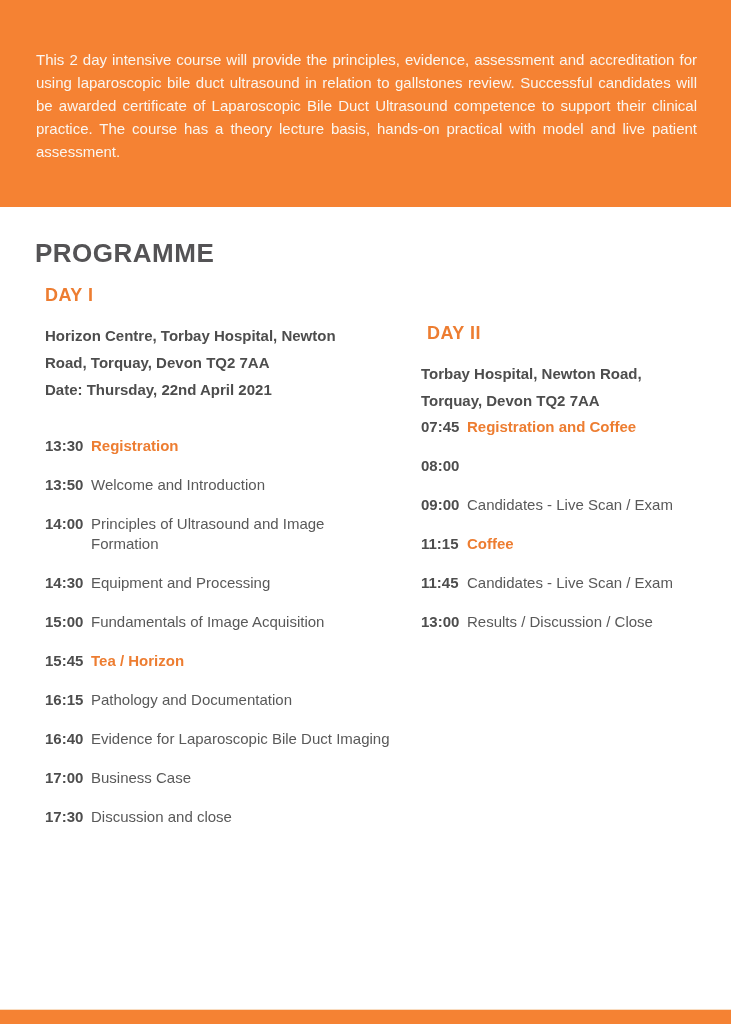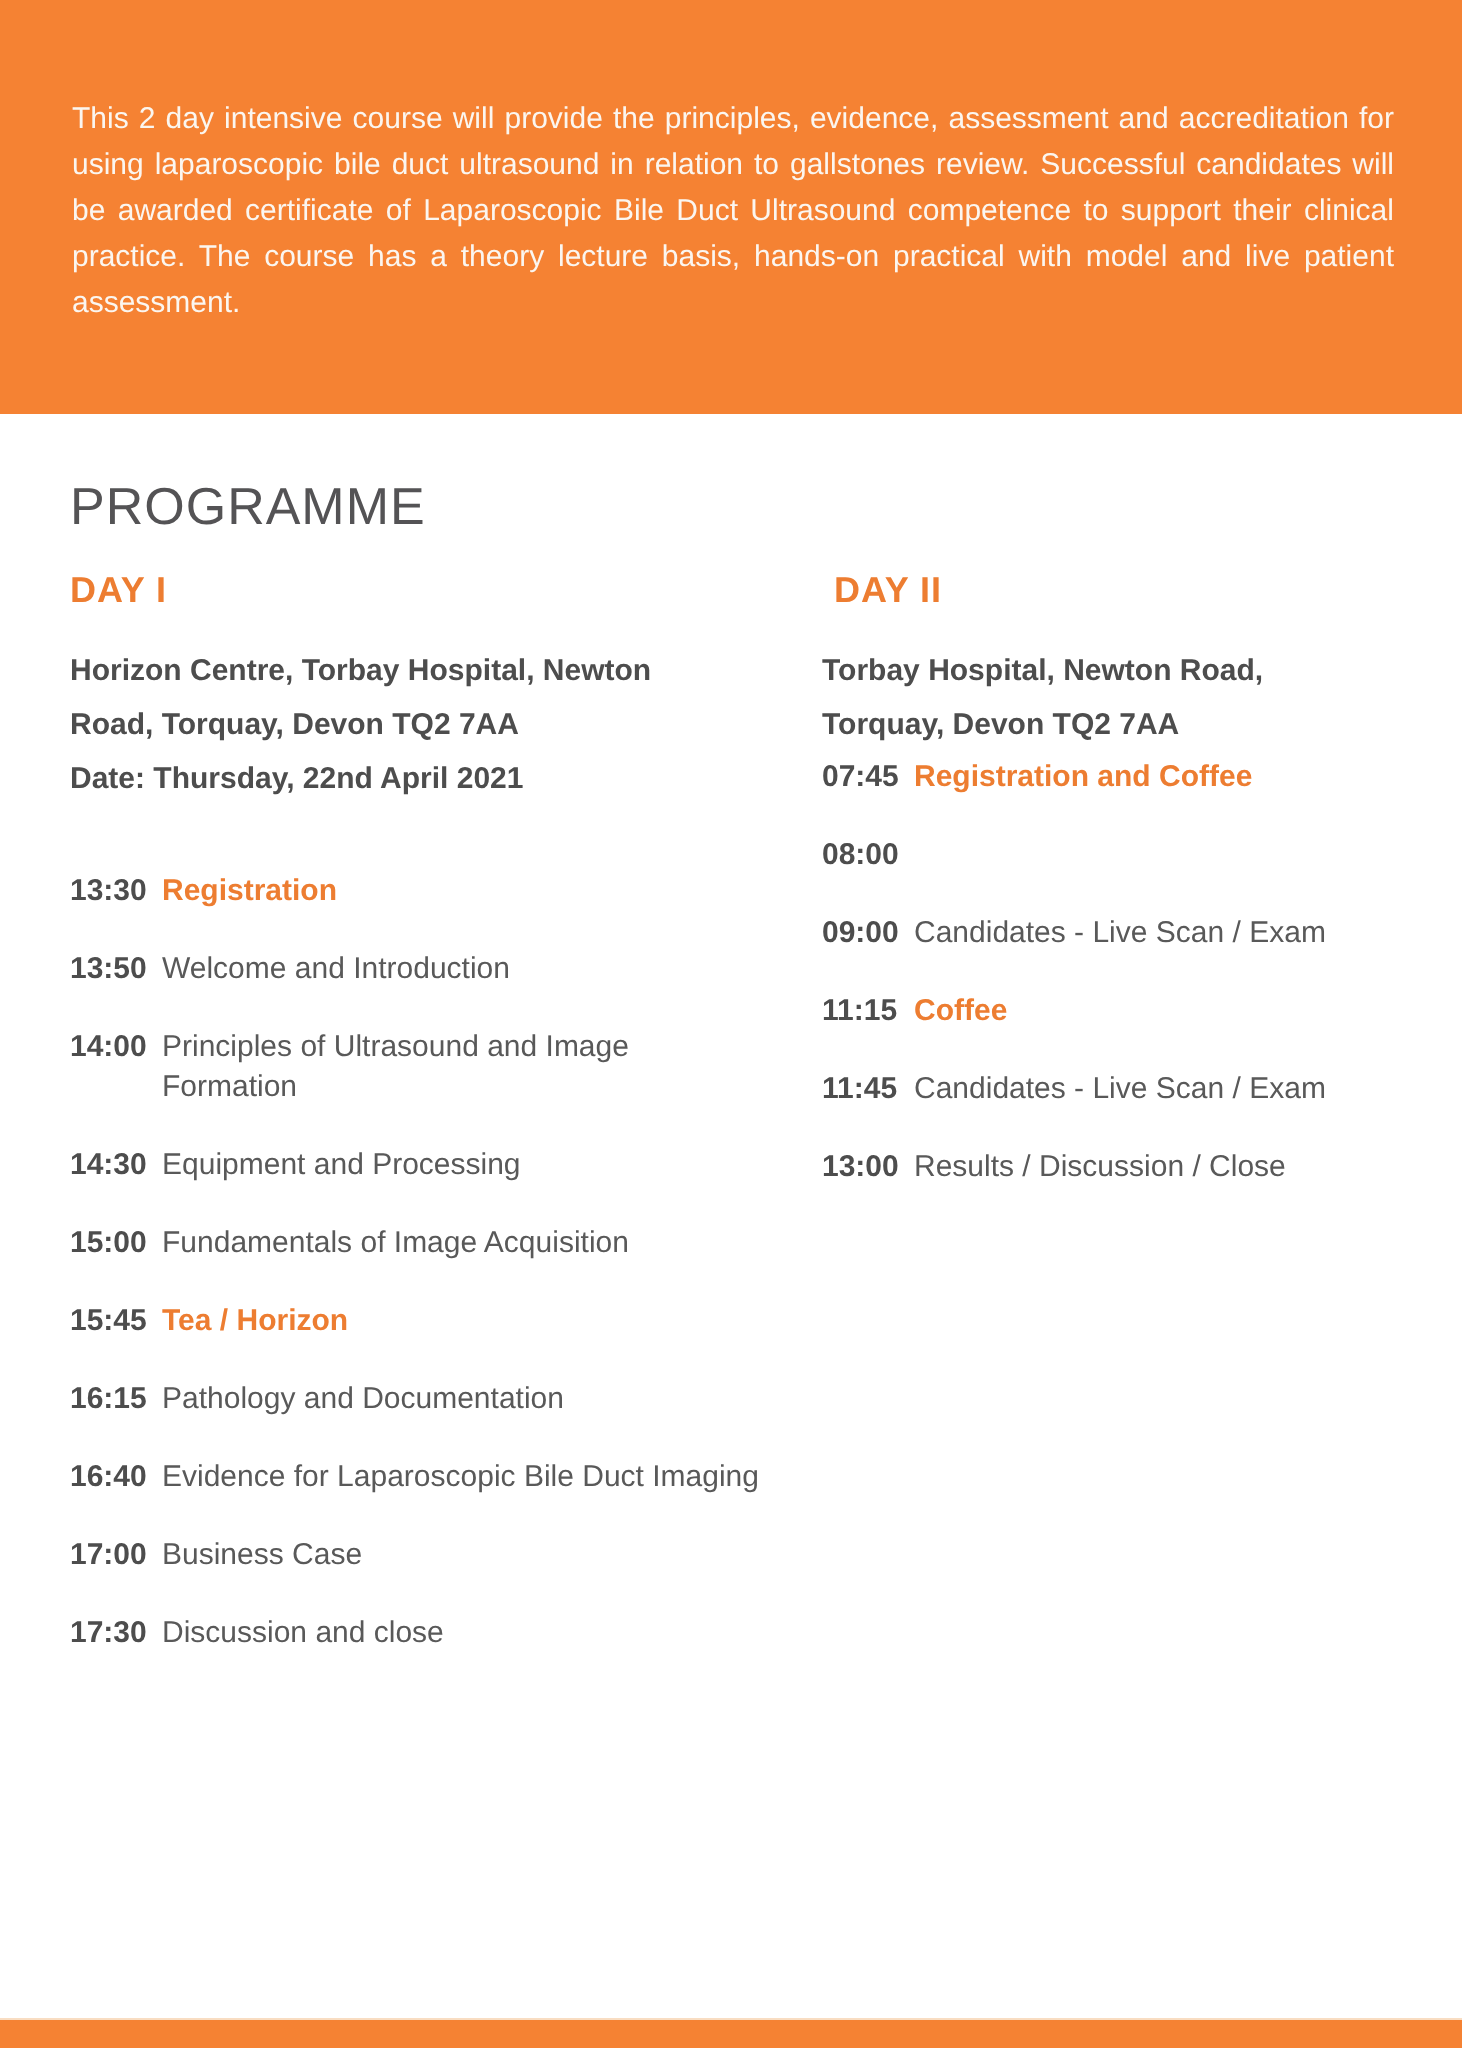--- a/index.html
+++ b/index.html
@@ -35,41 +35,42 @@
     font-weight:500;
   }
   
   .main{
     position:absolute;top:207px;left:0;width:731px;
   }
   .page-title{
     margin:31px 0 0 35px;
     font-size:26px;
     line-height:30px;
-    font-weight:normal;
+    font-weight:bold;
     letter-spacing:0.5px;
     color:var(--heading);
   }
   .columns{
     display:flex;
     margin-top:16px;
+    justify-content:center;
   }
   .day{
     display:block;
   }
   .day-1{width:345px;margin-left:35px;}
   .day-2{width:300px;margin-left:31px;}
   .day-label{
     font-size:18px;
     line-height:22px;
     font-weight:bold;
     color:var(--accent-text);
     letter-spacing:0.5px;
   }
-  .day-2 .day-label{padding-left:6px;}
+  .day-2 .day-label{padding-left:6px;margin-top:38px;}
   .venue,.date{
     margin-top:0;
     font-size:15px;
     line-height:27px;
     font-weight:bold;
     color:var(--body-bold);
   }
   .venue{margin-top:16px;}
   .day-1 .venue{max-width:330px;}
   .day-2 .venue{max-width:260px;}

